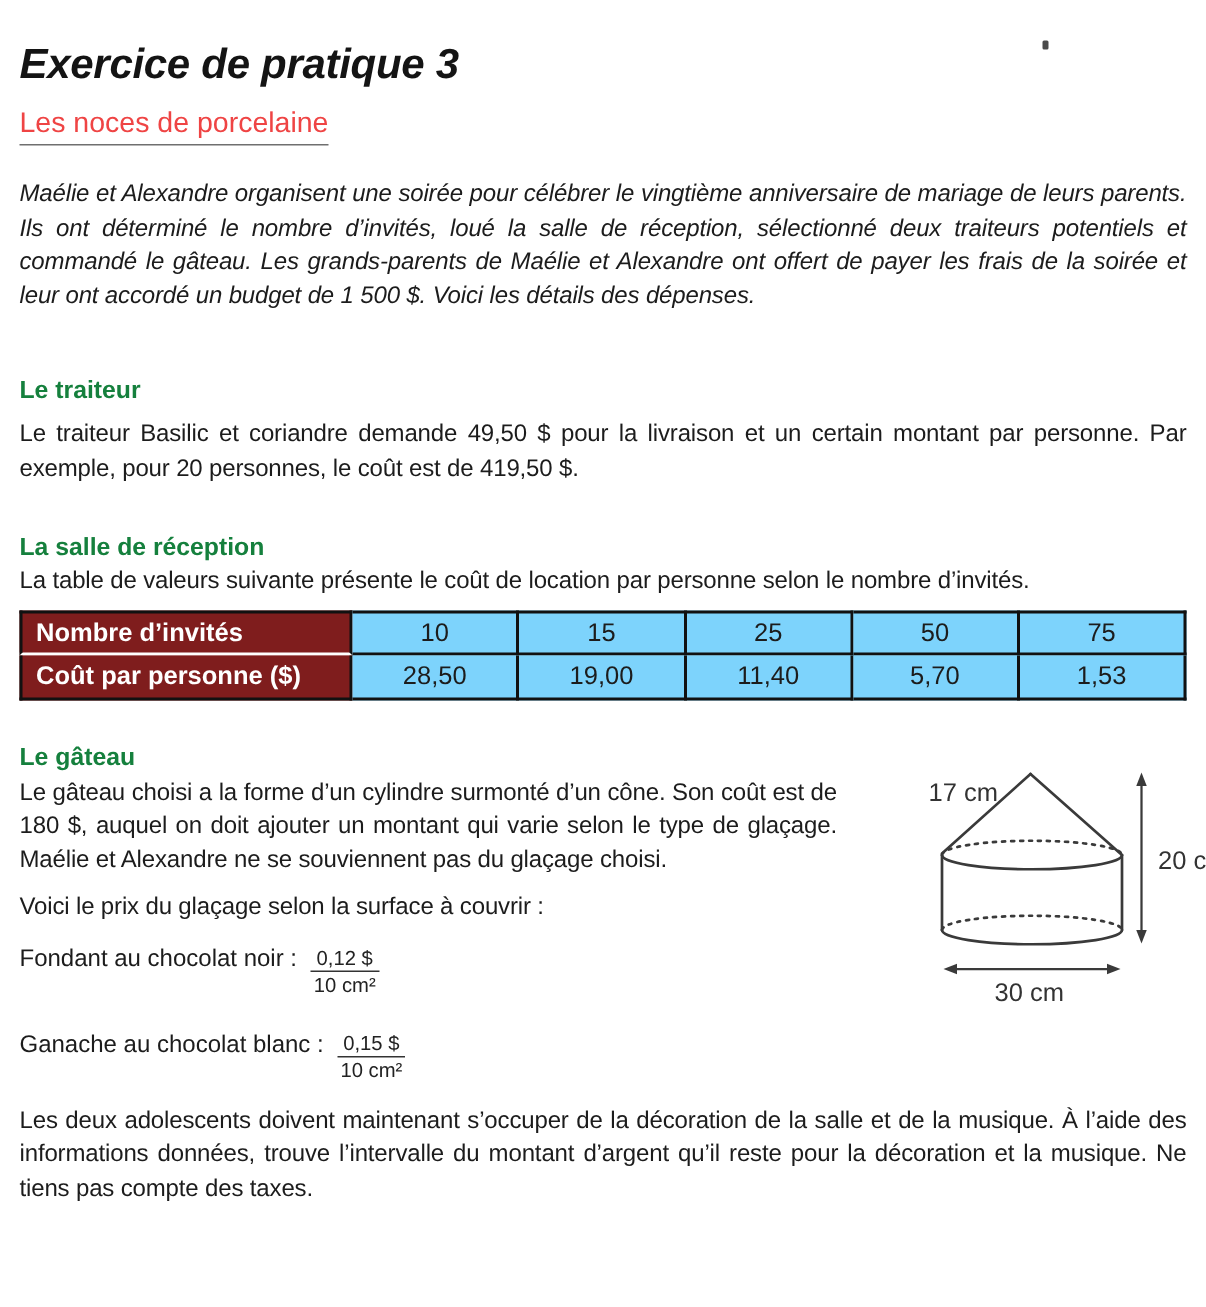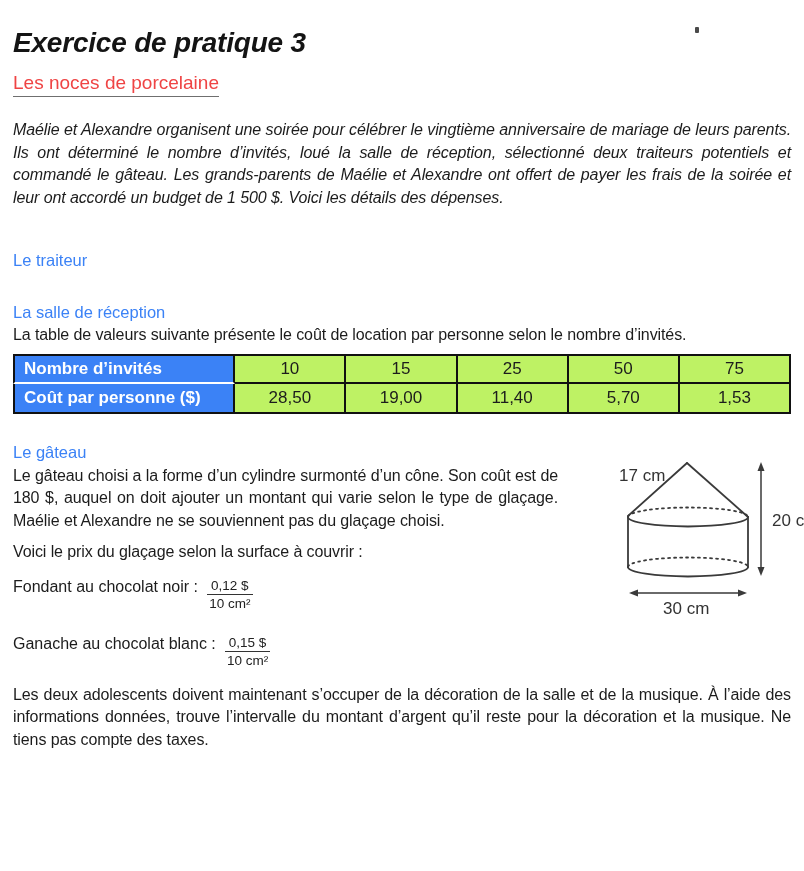--- a/index.html
+++ b/index.html
@@ -44,23 +44,23 @@
   }
   p.body {
     font-size: 16px;
     line-height: 22.5px;
     text-align: justify;
     letter-spacing: -0.1px;
   }
   .intro { margin-top: 22px; font-style: italic; }
   h3.sec {
     font-size: 16.5px;
-    font-weight: normal;
+    font-weight: bold;
     line-height: 22px;
-    color: #3b82f6;
+    color: #15803d;
   }
   .sec-traiteur { margin-top: 40px; }
   .t-p1 { margin-top: 2px; }
   .t-p2 { margin-top: 8px; }
   .t-p3 { margin-top: 8px; }
   .sec-salle { margin-top: 30px; }
   .salle-intro { margin-top: 1px; text-align: left; }
 
   table.reception {
     margin-top: 7px;
@@ -74,30 +74,30 @@
     border-bottom: 2px solid #111;
     height: 30px;
     font-size: 17px;
   }
   table.reception tr:first-child th,
   table.reception tr:first-child td { border-top: 2.5px solid #111; }
   table.reception th { border-left: 2.5px solid #111; }
   table.reception tr:last-child th,
   table.reception tr:last-child td { border-bottom: 2.5px solid #111; }
   th.lbl {
-    background: #3b82f6;
+    background: #7f1d1d;
     color: #ffffff;
     text-align: left;
     font-size: 15.5px;
     font-weight: bold;
     padding-left: 9px;
     width: 222px;
   }
   tr.r1 th.lbl { border-bottom: 2px solid #ffffff; }
-  td.val { text-align: center; background: #bef264; width: 111px; }
+  td.val { text-align: center; background: #7dd3fc; width: 111px; }
 
   .sec-gateau { margin-top: 27px; }
   .gateau-flex { display: flex; gap: 40px; }
   .gateau-left { flex: 0 0 545px; }
   .gateau-right { flex: 1; }
   .g-p1 { margin-top: 2px; }
   .g-p2 { margin-top: 9px; text-align: left; }
   .price-row {
     margin-top: 14px;
     display: flex;
@@ -127,20 +127,21 @@
 
   <div class="corner-mark"></div>
 
   <h1 class="title">Exercice de pratique 3</h1>
 
   <div><h2 class="subtitle">Les noces de porcelaine</h2></div>
 
   <p class="body intro">Maélie et Alexandre organisent une soirée pour célébrer le vingtième anniversaire de mariage de leurs parents. Ils ont déterminé le nombre d’invités, loué la salle de réception, sélectionné deux traiteurs potentiels et commandé le gâteau. Les grands-parents de Maélie et Alexandre ont offert de payer les frais de la soirée et leur ont accordé un budget de 1 500 $. Voici les détails des dépenses.</p>
 
   <h3 class="sec sec-traiteur">Le traiteur</h3>
+  <p class="body t-p2">Le traiteur Basilic et coriandre demande 49,50 $ pour la livraison et un certain montant par personne. Par exemple, pour 20 personnes, le coût est de 419,50 $.</p>
 
   <h3 class="sec sec-salle">La salle de réception</h3>
   <p class="body salle-intro">La table de valeurs suivante présente le coût de location par personne selon le nombre d’invités.</p>
 
   <table class="reception">
     <tbody>
         <tr class="r1">
       <th class="lbl">Nombre d’invités</th>
       <td class="val">10</td>
       <td class="val">15</td>

